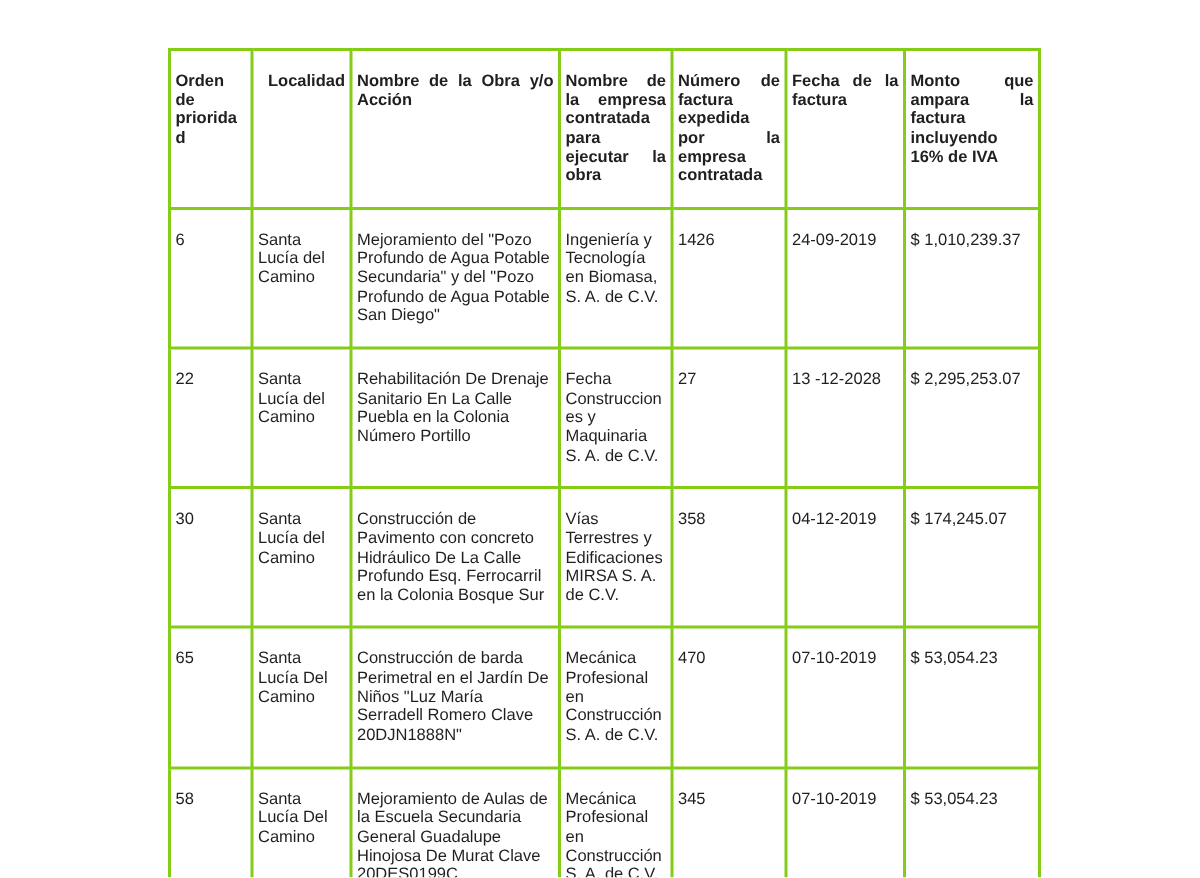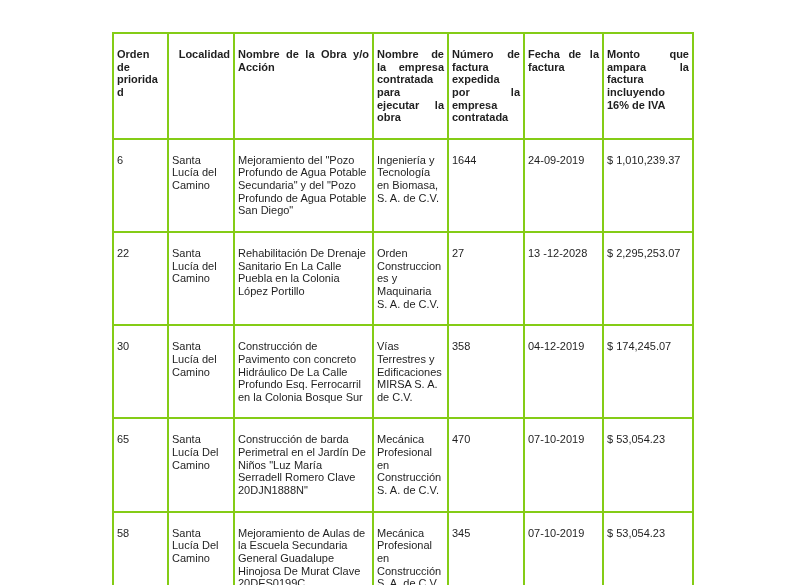--- a/index.html
+++ b/index.html
@@ -58,30 +58,30 @@
       <th>Número de factura expedida por la empresa contratada</th>
       <th>Fecha de la factura</th>
       <th>Monto que ampara la factura incluyendo 16% de IVA</th>
     </tr>
 
     <tr style="height:62px">
       <td class="va-mid ta-center">6</td>
       <td class="va-mid">Santa Lucía del Camino</td>
       <td class="just">Mejoramiento del "Pozo Profundo de Agua Potable Secundaria" y del "Pozo Profundo de Agua Potable San Diego"</td>
       <td class="just">Ingeniería y Tecnología en Biomasa, S. A. de C.V.</td>
-      <td>1644</td>
+      <td>1426</td>
       <td>24-09-2019</td>
       <td>$ 1,010,239.37</td>
     </tr>
 
     <tr style="height:61px">
       <td class="va-mid ta-center">22</td>
       <td class="va-mid">Santa Lucía del Camino</td>
-      <td class="just">Rehabilitación De Drenaje Sanitario En La Calle Puebla en la Colonia López Portillo</td>
-      <td class="just">Orden Construcciones y Maquinaria S. A. de C.V.</td>
+      <td class="just">Rehabilitación De Drenaje Sanitario En La Calle Puebla en la Colonia Número Portillo</td>
+      <td class="just">Fecha Construcciones y Maquinaria S. A. de C.V.</td>
       <td>27</td>
       <td>13 -12-2028</td>
       <td>$ 2,295,253.07</td>
     </tr>
 
 
     <tr style="height:63px">
       <td class="va-mid ta-center">30</td>
       <td class="va-mid">Santa Lucía del Camino</td>
       <td class="just">Construcción de Pavimento con concreto Hidráulico De La Calle Profundo Esq. Ferrocarril en la Colonia Bosque Sur</td>

